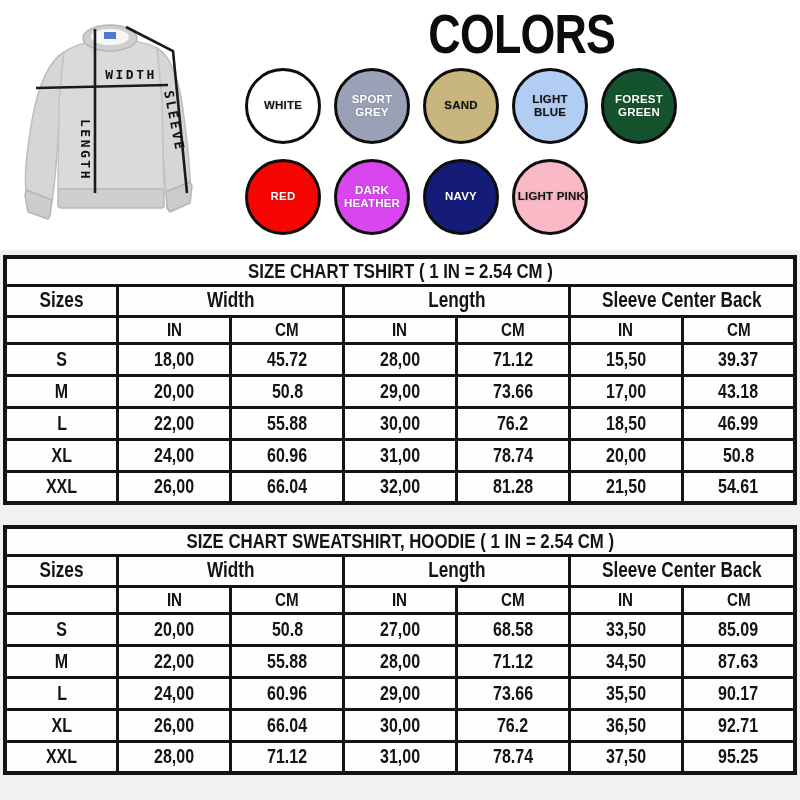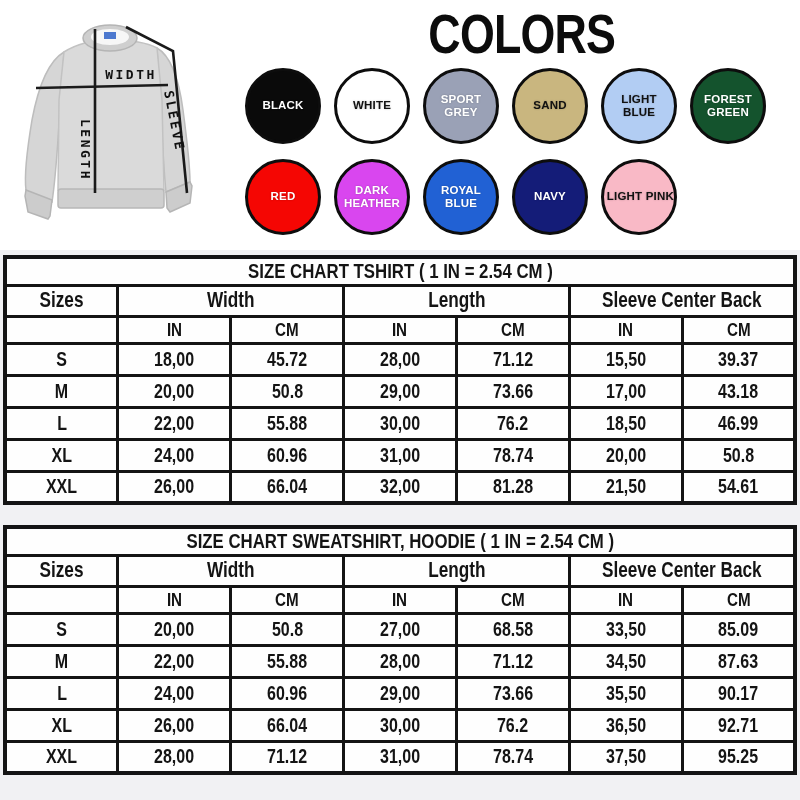--- a/index.html
+++ b/index.html
@@ -82,23 +82,20 @@
         <text class="measure-label" x="170" y="122" font-size="13" text-anchor="middle" transform="rotate(79 170 122)">SLEEVE</text>
       </svg>
     </div>
 
     <div class="colors">
       <div class="colors-title">
         <span class="cx">COLORS</span>
       </div>
 
       <div class="swatch-row r1">
-        <div class="swatch" style="background-color: rgb(10, 10, 10);">
-          <span class="swatch-label" style="color: rgb(255, 255, 255);">BLACK</span>
-          </div>
         <div class="swatch" style="background-color: rgb(255, 255, 255);">
           <span class="swatch-label" style="color: rgb(17, 17, 17);">WHITE</span>
           </div>
         <div class="swatch" style="background-color: rgb(154, 161, 182);">
           <span class="swatch-label" style="color: rgb(255, 255, 255);">SPORT GREY</span>
           </div>
         <div class="swatch" style="background-color: rgb(201, 182, 127);">
           <span class="swatch-label" style="color: rgb(17, 17, 17);">SAND</span>
           </div>
         <div class="swatch" style="background-color: rgb(178, 205, 243);">
@@ -110,23 +107,20 @@
           </div>
       </div>
 
       <div class="swatch-row r2">
         <div class="swatch" style="background-color: rgb(245, 6, 3);">
           <span class="swatch-label" style="color: rgb(255, 255, 255);">RED</span>
           </div>
         <div class="swatch" style="background-color: #d946ef;">
           <span class="swatch-label" style="color: rgb(255, 255, 255);">DARK
 HEATHER</span>
-          </div>
-        <div class="swatch" style="background-color: rgb(33, 97, 212);">
-          <span class="swatch-label" style="color: rgb(255, 255, 255);">ROYAL BLUE</span>
           </div>
         <div class="swatch" style="background-color: rgb(20, 28, 120);">
           <span class="swatch-label" style="color: rgb(255, 255, 255);">NAVY</span>
           </div>
         <div class="swatch" style="background-color: rgb(249, 185, 198);">
           <span class="swatch-label" style="color: rgb(17, 17, 17); text-align: right;">LIGHT PINK</span>
           </div>
       </div>
     </div>
   </div>

